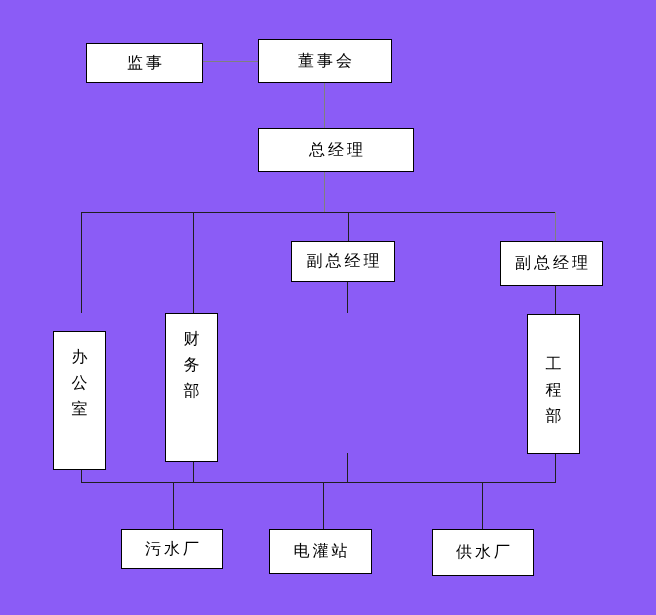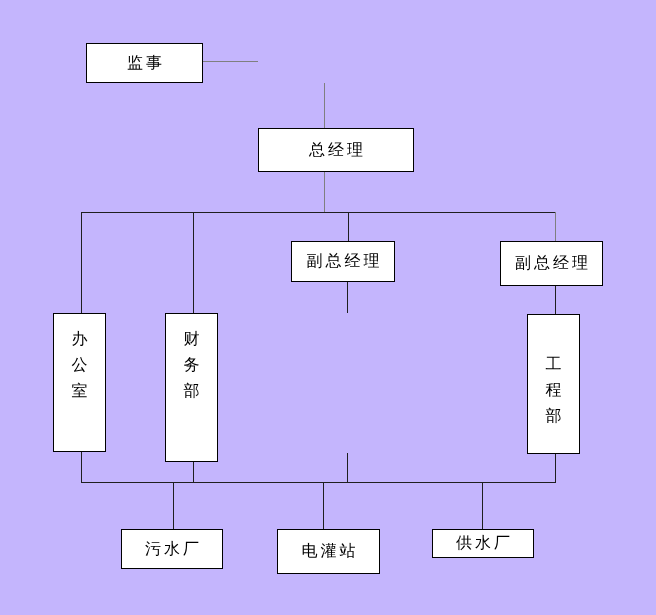--- a/index.html
+++ b/index.html
@@ -6,21 +6,21 @@
   html, body {
     margin: 0;
     padding: 0;
     background: #ffffff;
     font-family: "Liberation Sans", "DejaVu Sans", sans-serif;
   }
   .canvas {
     position: relative;
     width: 656px;
     height: 615px;
-    background: #c4b5fd;
+    background: #8b5cf6;
     overflow: hidden;
   }
   
   .node {
     position: absolute;
     box-sizing: border-box;
     border: 1px solid #000000;
     background: #ffffff;
     display: flex;
     align-items: center;
@@ -44,27 +44,27 @@
     line-height: 26px;
     text-align: center;
     word-break: break-all;
   }
   
   #n-supervisor   { left: 86px;  top: 43px;  width: 117px; height: 40px; }
   #n-board        { left: 258px; top: 39px;  width: 134px; height: 44px; }
   #n-gm           { left: 258px; top: 128px; width: 156px; height: 44px; }
   #n-dgm1         { left: 291px; top: 241px; width: 104px; height: 41px; }
   #n-dgm2         { left: 500px; top: 241px; width: 103px; height: 45px; }
-  #n-office       { left: 53px;  top: 313px; width: 53px;  height: 139px; }
+  #n-office       { left: 53px;  top: 331px; width: 53px;  height: 139px; }
   #n-finance      { left: 165px; top: 313px; width: 53px;  height: 149px; }
   #n-operations   { left: 319px; top: 313px; width: 52px;  height: 140px; }
   #n-engineering  { left: 527px; top: 314px; width: 53px;  height: 140px; align-items: center; }
   #n-sewage       { left: 121px; top: 529px; width: 102px; height: 40px; justify-content: center; }
-  #n-irrigation   { left: 277px; top: 529px; width: 103px; height: 45px; }
-  #n-water        { left: 432px; top: 529px; width: 102px; height: 29px; }
+  #n-irrigation   { left: 269px; top: 529px; width: 103px; height: 45px; }
+  #n-water        { left: 432px; top: 529px; width: 102px; height: 47px; }
   
   .line { position: absolute; }
   .line.dark { background: #1f1f1f; }
   .line.gray { background: #7f7f7f; }
   #l-sup-board   { left: 203px; top: 61px;  width: 55px;  height: 1px; }
   #l-board-gm    { left: 324px; top: 83px;  width: 1px;   height: 45px; }
   #l-gm-hub      { left: 324px; top: 172px; width: 1px;   height: 40px; }
   #l-hub         { left: 81px;  top: 212px; width: 475px; height: 1px; }
   #l-hub-office  { left: 81px;  top: 212px; width: 1px;   height: 101px; }
   #l-hub-finance { left: 193px; top: 212px; width: 1px;   height: 101px; }
@@ -101,20 +101,23 @@
   <div class="line dark" id="l-ops-bot"></div>
   <div class="line dark" id="l-eng-bot"></div>
   <div class="line dark" id="l-bothub"></div>
   <div class="line dark" id="l-bot-sewage"></div>
   <div class="line dark" id="l-bot-irrig"></div>
   <div class="line dark" id="l-bot-water"></div>
 
   <div class="node h-box" id="n-supervisor">
     <span>监事</span>
   </div>
+  <div class="node h-box" id="n-board">
+    <span>董事会</span>
+  </div>
   <div class="node h-box" id="n-gm">
     <span>总经理</span>
   </div>
   <div class="node h-box" id="n-dgm1">
     <span>副总经理</span>
   </div>
   <div class="node h-box" id="n-dgm2">
     <span>副总经理</span>
   </div>
   <div class="node v-box" id="n-office">

